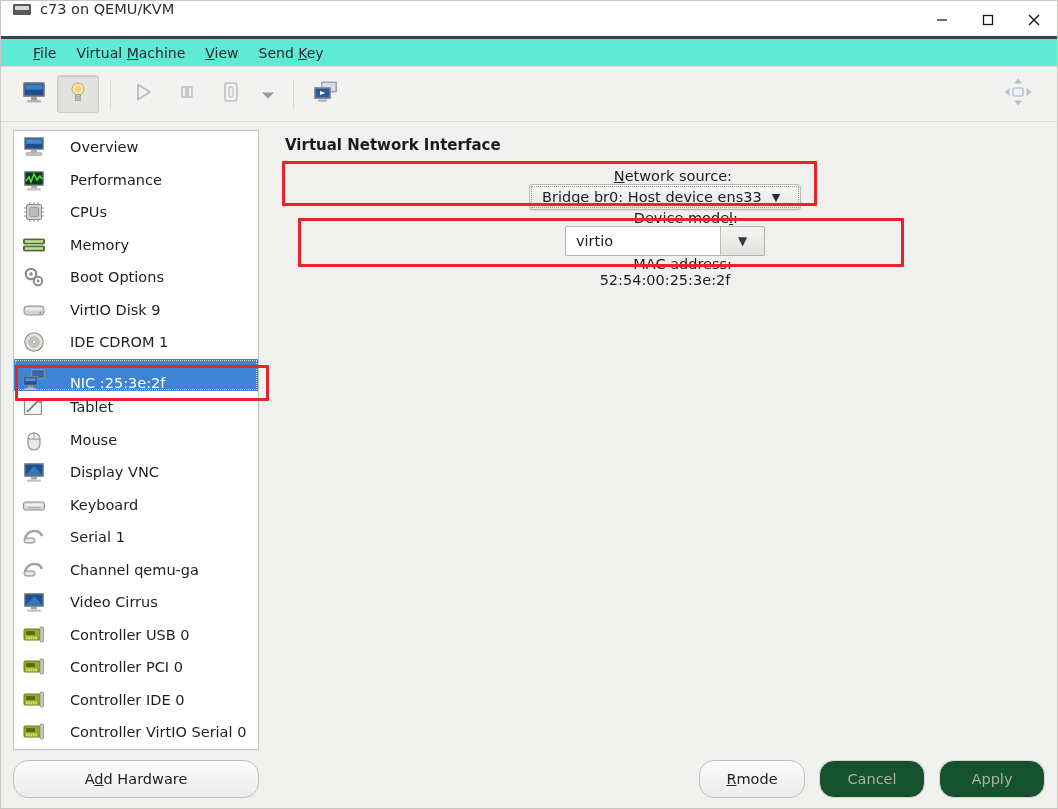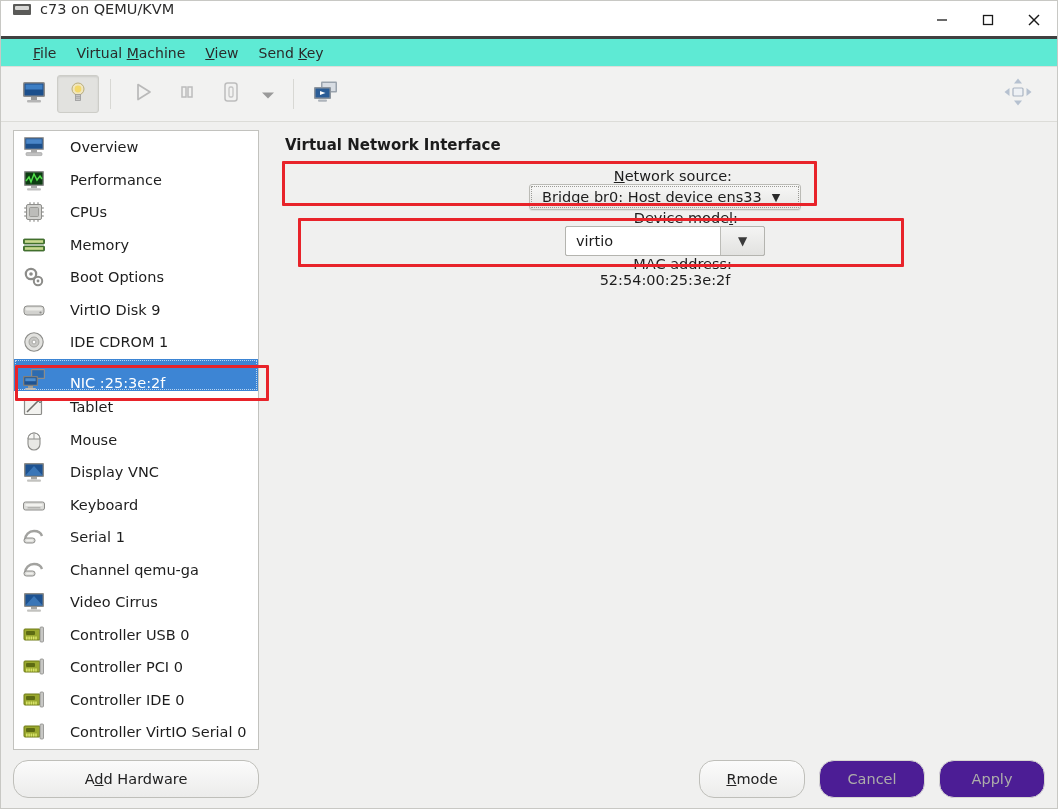--- a/index.html
+++ b/index.html
@@ -121,21 +121,21 @@
   .addhw-wrap { flex: 0 0 auto; padding-top: 10px; }
   .btn {
     font-size: 14.5px; color: #222;
     background: linear-gradient(#fbfbfb, #ececeb);
     border: 1px solid #bfbfba; border-radius: 15px;
     height: 38px; display: flex; align-items: center; justify-content: center;
     cursor: default; user-select: none;
   }
   .btn.wide { width: 100%; }
   .btn u { text-decoration: underline; }
-  .btn.disabled { color: #adadaa; background: #4c1d95; border-color: #d6d6d2; }
+  .btn.disabled { color: #adadaa; background: #14532d; border-color: #d6d6d2; }
 
   
   .right-col {
     flex: 1 1 auto; min-width: 0;
     display: flex; flex-direction: column;
     padding: 8px 12px 10px 8px;
   }
   .detail {
     flex: 1 1 auto; min-height: 0; position: relative;
     padding: 6px 0 0 8px;

